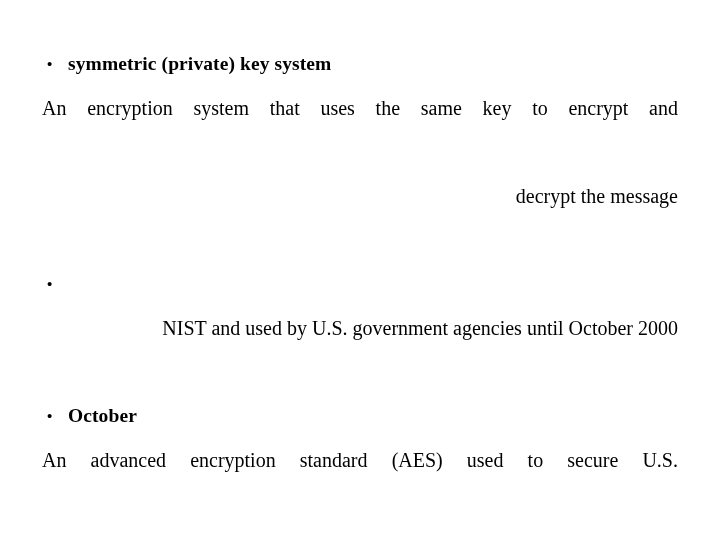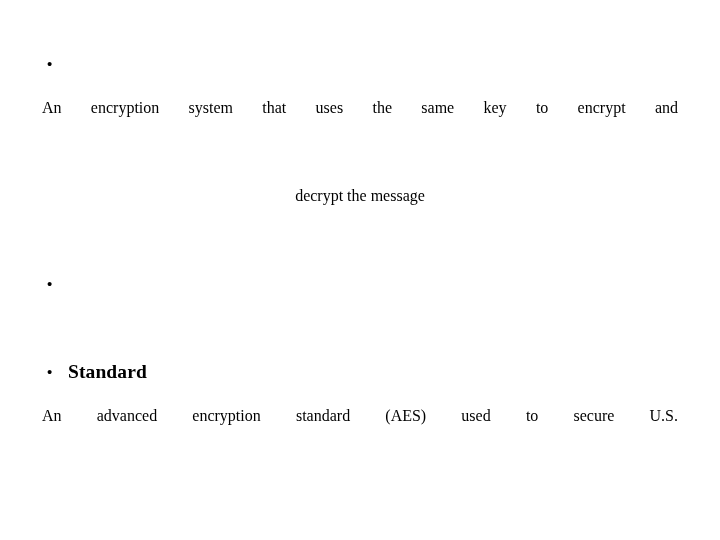--- a/index.html
+++ b/index.html
@@ -42,61 +42,63 @@
     top: 0;
     font-size: 15px;
     line-height: 44px;
     font-weight: bold;
   }
   .bullet-line .bullet-text {
     display: inline;
   }
   
   .body-para {
-    font-size: 16px;
+    font-size: 20px;
     font-weight: normal;
     line-height: 44px;
     text-align: justify;
     text-justify: inter-word;
     margin: 0;
     width: 636px;
     hyphens: none;
   }
   .body-para.last-full::after {
     content: "";
     display: inline-block;
     width: 100%;
   }
   .body-para.ragged {
-    text-align: center;
+    text-align: right;
   }
   .spacer-line {
     height: 44px;
   }
 </style>
 </head>
 <body>
 
 <div class="slide">
   <div class="content">
 
     <div class="bullet-line">
       <span class="bullet-glyph">•</span>
+      <span class="bullet-text">symmetric (private) key system</span>
     </div>
     <div class="body-para last-full">An encryption system that uses the same key to encrypt and</div>
     <div class="body-para ragged">decrypt the message</div>
 
     <div class="spacer-line"></div>
 
     <div class="bullet-line">
       <span class="bullet-glyph">•</span>
     </div>
+    <div class="body-para ragged">NIST and used by U.S. government agencies until October 2000</div>
 
     <div class="spacer-line"></div>
 
     <div class="bullet-line">
       <span class="bullet-glyph">•</span>
-      <span class="bullet-text">Standard</span>
+      <span class="bullet-text">October</span>
     </div>
     <div class="body-para last-full">An advanced encryption standard (AES) used to secure U.S.</div>
 
   </div>
 </div>
 
 </body></html>

